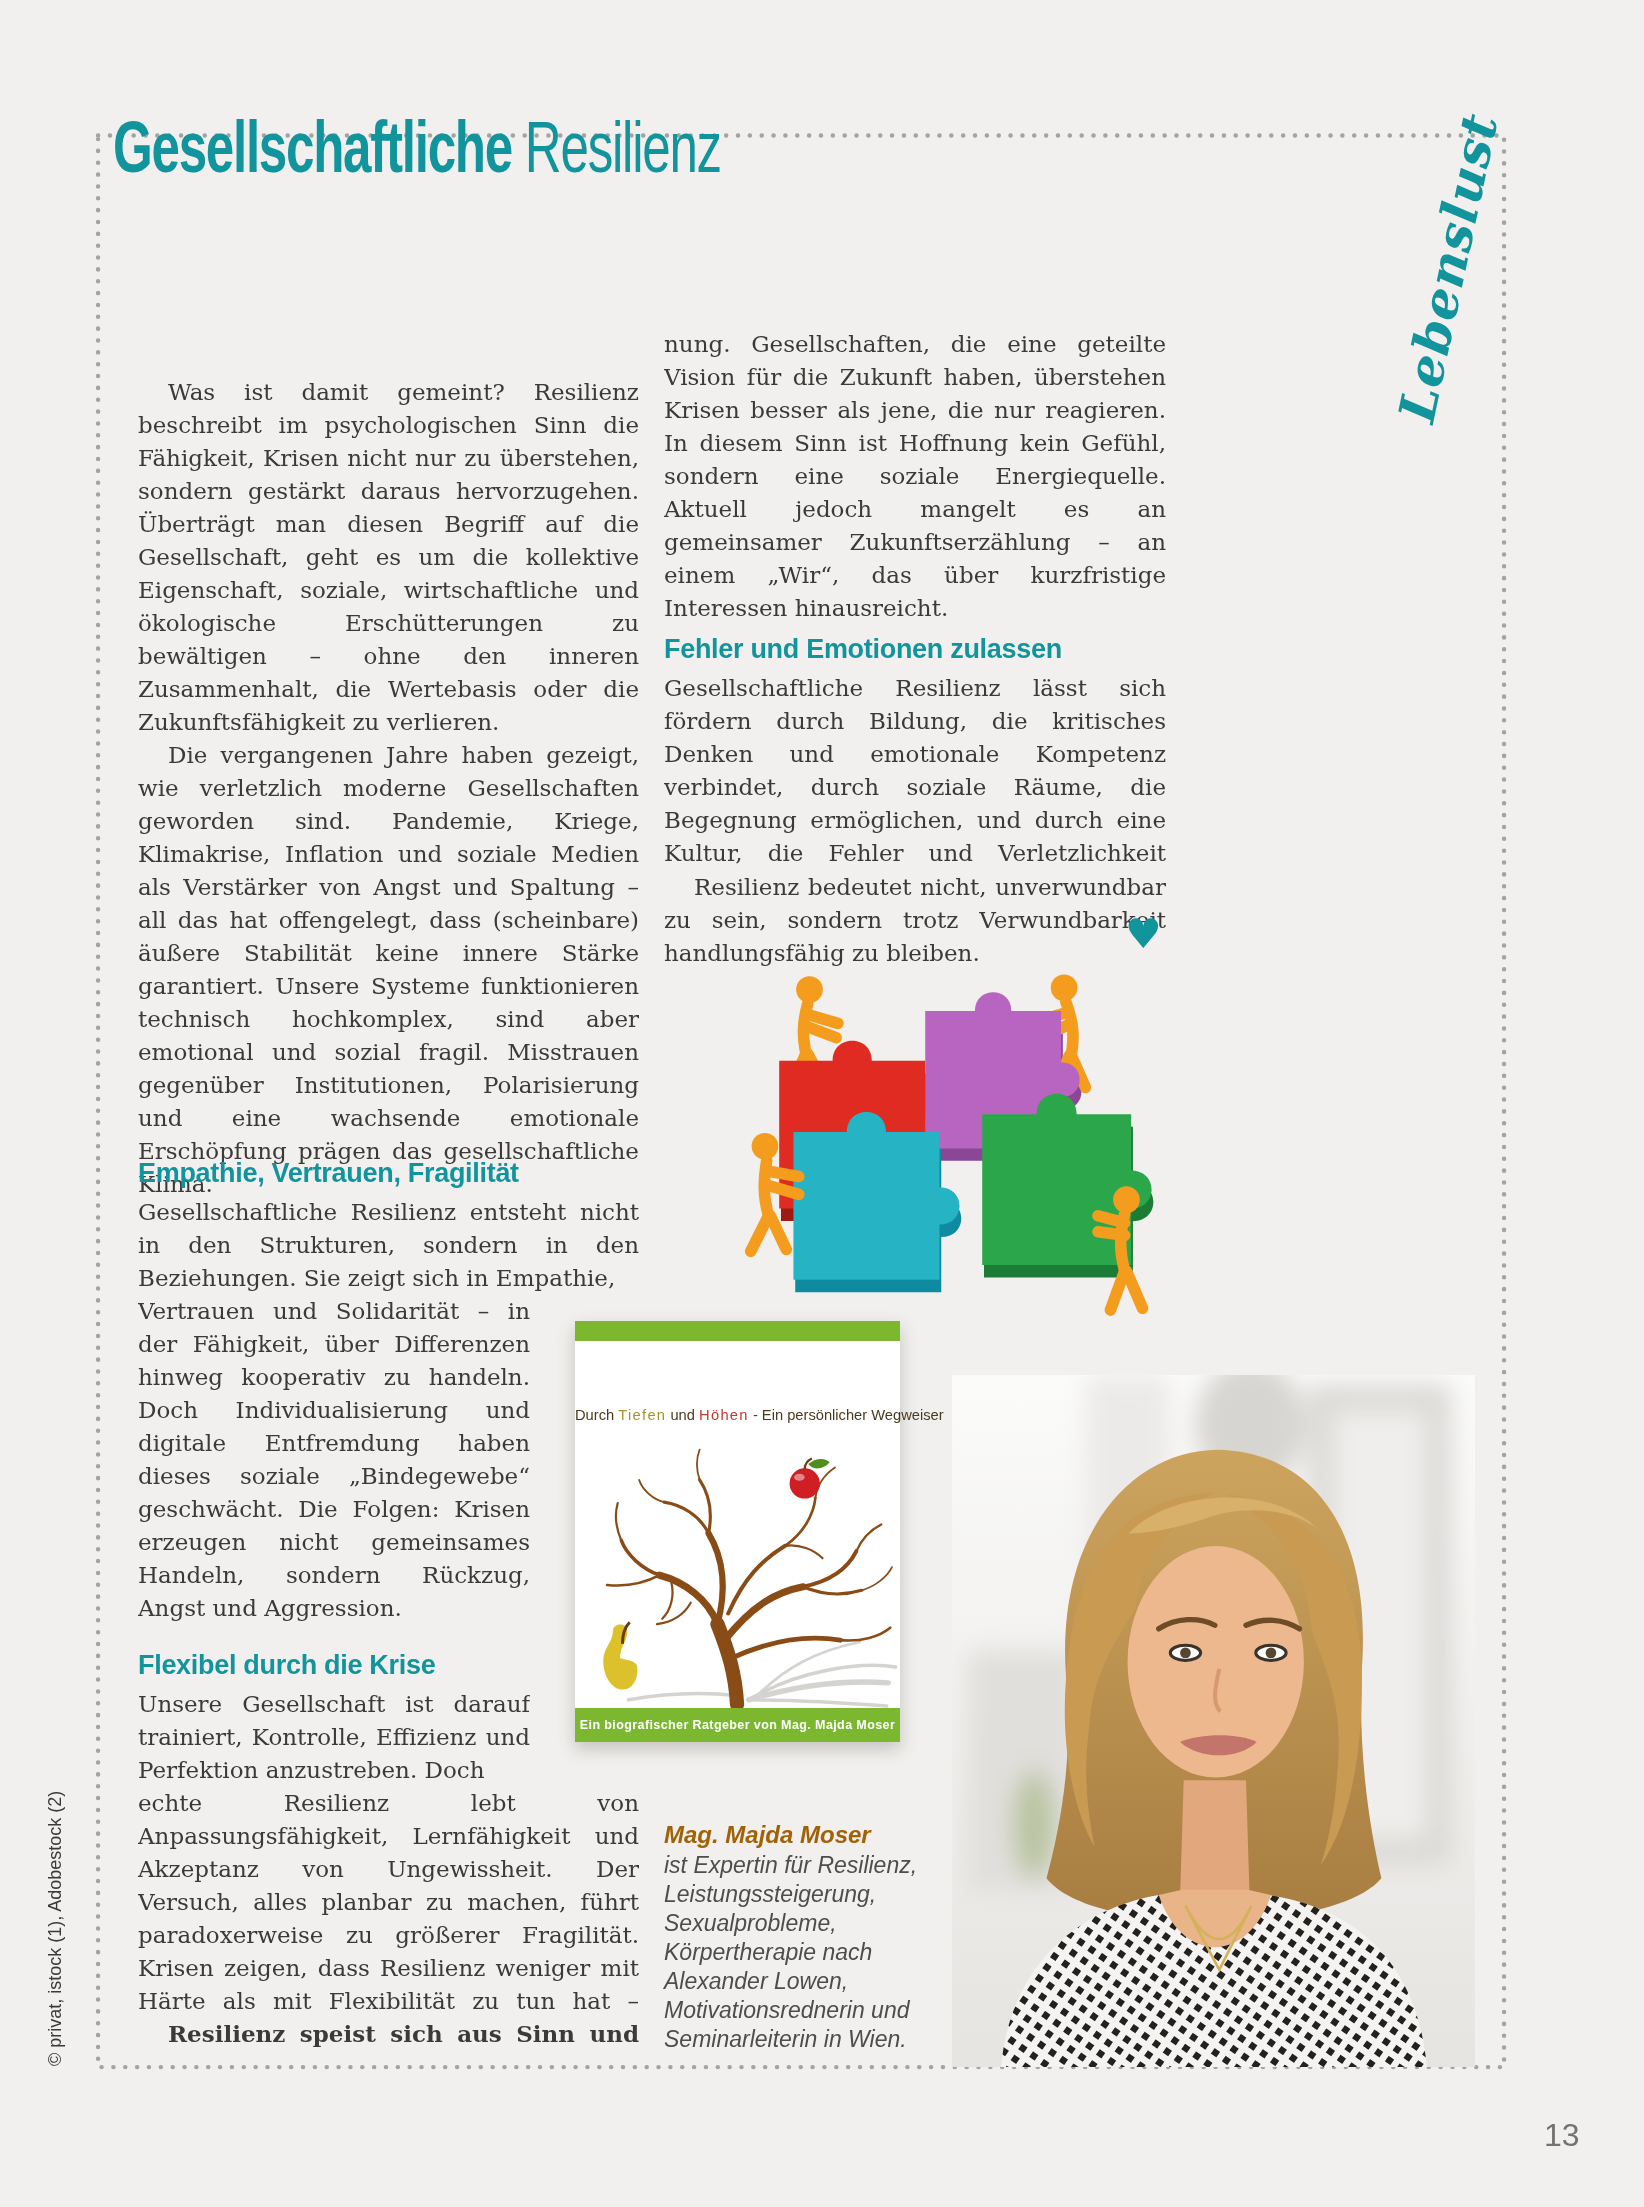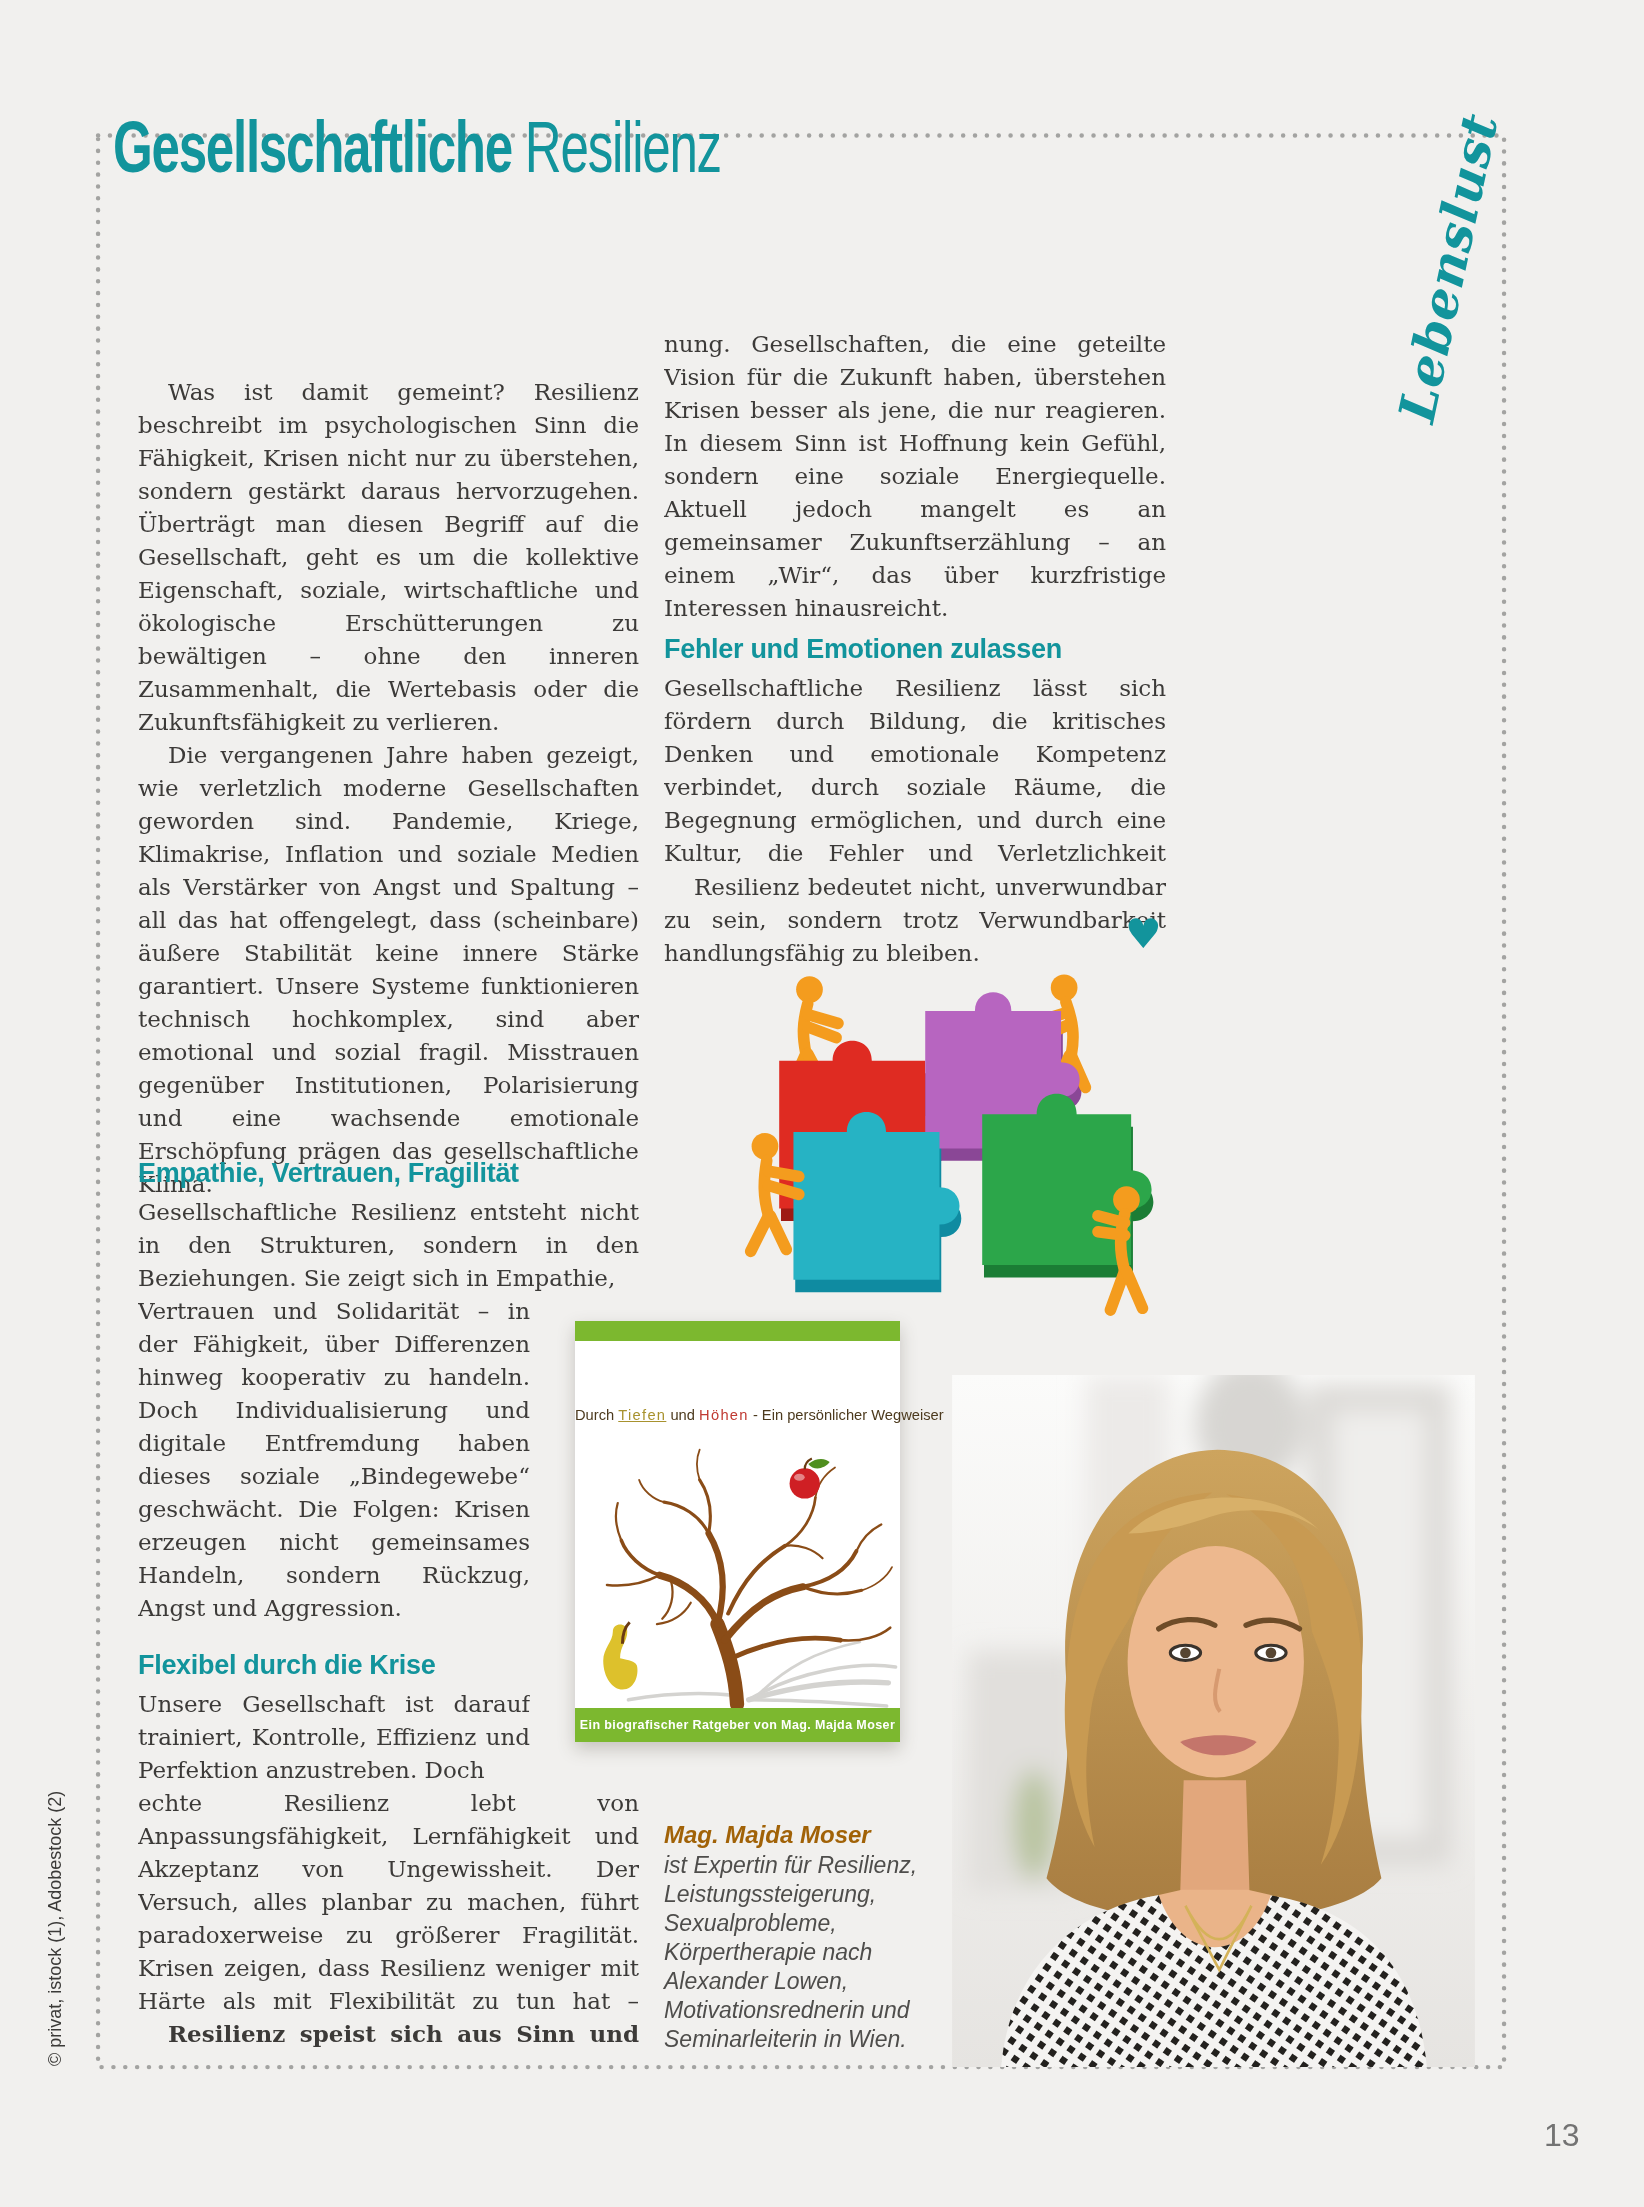--- a/index.html
+++ b/index.html
@@ -38,21 +38,21 @@
   #cover .bar{position:absolute;left:0;width:100%;background:#7cb82f;font-weight:bold;}
   #cover .bar.top{top:0;height:19.6px;}
   #cover .bar.bottom{bottom:0;height:34px;display:flex;align-items:center;justify-content:center;}
   #cover-title{position:absolute;top:30px;width:100%;text-align:center;white-space:nowrap;
     font-family:"Liberation Sans",sans-serif;font-size:41px;letter-spacing:6.2px;}
   #cover-title .red{color:#cb2026;}
   #cover-title .amp{color:#5a4a1e;letter-spacing:0;}
   #cover-title .gold{color:#b3961c;}
   #cover-sub{position:absolute;top:86px;width:100%;text-align:center;white-space:nowrap;
     font-family:"Liberation Sans",sans-serif;font-size:14.7px;color:#4c3a1e;}
-  #cover-sub .gold{color:#a8922e;letter-spacing:1.3px;text-decoration:underline;}
+  #cover-sub .gold{color:#a8922e;letter-spacing:1.3px;}
   #cover-sub .red{color:#c03a32;letter-spacing:1.3px;}
   #cover-footer{font-family:"Liberation Sans",sans-serif;font-size:12.5px;color:#ffffff;
     letter-spacing:0.4px;}
 
   
   #caption{left:664px;top:1820px;width:269px;font-family:"Liberation Sans",sans-serif;
     font-style:italic;font-size:23px;line-height:29px;color:#4e4d4b;}
   #caption .name{font-weight:bold;font-size:24px;color:#a16207;display:block;margin-bottom:1.8px;}
 
   

